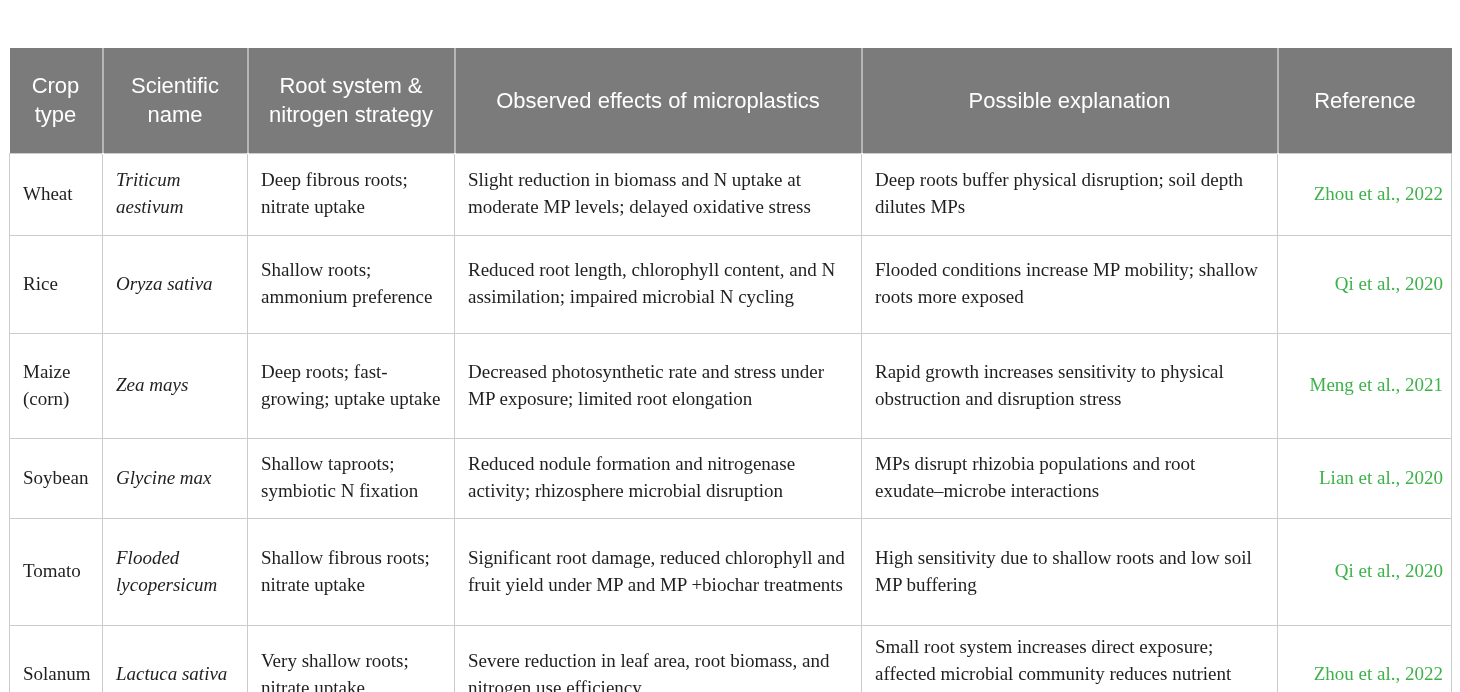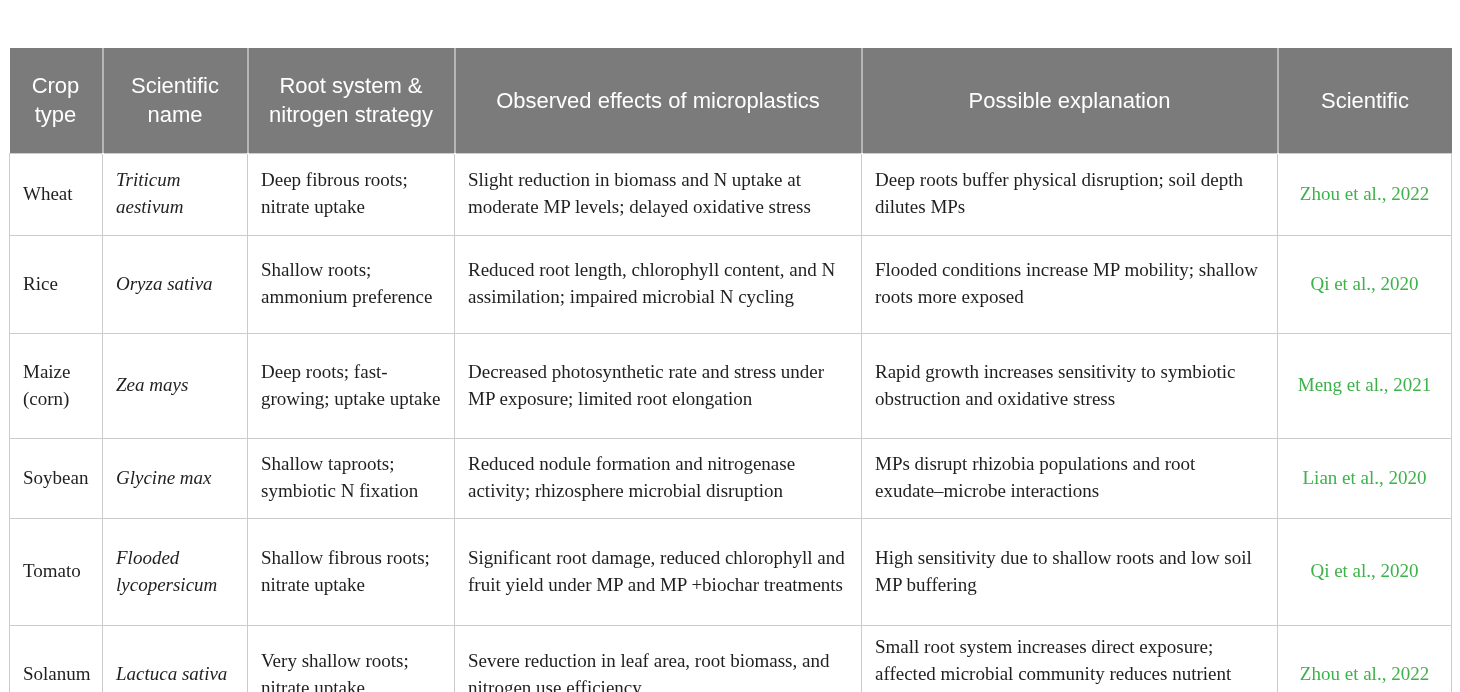--- a/index.html
+++ b/index.html
@@ -45,21 +45,21 @@
     overflow:hidden;
   }
   tbody tr:nth-child(1){height:82px;}
   tbody tr:nth-child(2){height:98px;}
   tbody tr:nth-child(3){height:105px;}
   tbody tr:nth-child(4){height:80px;}
   tbody tr:nth-child(5){height:107px;}
   tbody tr:nth-child(6){height:100px;}
   tbody tr:last-child td{border-bottom:2px solid var(--bottom-border);}
   td.col-scientific_name{font-style:italic;}
-  td.col-reference{text-align:center;padding:6px 8px;}
+  td.col-reference{text-align:right;padding:6px 8px;}
   td.col-reference span{color:var(--reference-green);cursor:pointer;}
 </style>
 </head>
 <body>
 
 <div class="wrap">
   <table>
     <colgroup>
       <col style="width:93px">
       <col style="width:145px">
@@ -68,21 +68,21 @@
       <col style="width:416px">
       <col style="width:174px">
     </colgroup>
     <thead>
       <tr>
           <th>Crop type</th>
           <th>Scientific name</th>
           <th>Root system &amp; nitrogen strategy</th>
           <th>Observed effects of microplastics</th>
           <th>Possible explanation</th>
-          <th>Scientific</th>
+          <th>Reference</th>
         </tr>
     </thead>
     <tbody>
         <tr>
           <td class="col-crop">Wheat</td>
           <td class="col-scientific_name">Triticum aestivum</td>
           <td class="col-root_system">Deep fibrous roots; nitrate uptake</td>
           <td class="col-observed_effects">Slight reduction in biomass and N uptake at moderate MP levels; delayed oxidative stress</td>
           <td class="col-explanation">Deep roots buffer physical disruption; soil depth dilutes MPs</td>
           <td class="col-reference"><span>Zhou et al., 2022</span></td>
@@ -93,21 +93,21 @@
           <td class="col-root_system">Shallow roots; ammonium preference</td>
           <td class="col-observed_effects">Reduced root length, chlorophyll content, and N assimilation; impaired microbial N cycling</td>
           <td class="col-explanation">Flooded conditions increase MP mobility; shallow roots more exposed</td>
           <td class="col-reference"><span>Qi et al., 2020</span></td>
         </tr>
         <tr>
           <td class="col-crop">Maize (corn)</td>
           <td class="col-scientific_name">Zea mays</td>
           <td class="col-root_system">Deep roots; fast-growing; uptake uptake</td>
           <td class="col-observed_effects">Decreased photosynthetic rate and stress under MP exposure; limited root elongation</td>
-          <td class="col-explanation">Rapid growth increases sensitivity to symbiotic obstruction and oxidative stress</td>
+          <td class="col-explanation">Rapid growth increases sensitivity to physical obstruction and disruption stress</td>
           <td class="col-reference"><span>Meng et al., 2021</span></td>
         </tr>
         <tr>
           <td class="col-crop">Soybean</td>
           <td class="col-scientific_name">Glycine max</td>
           <td class="col-root_system">Shallow taproots; symbiotic N fixation</td>
           <td class="col-observed_effects">Reduced nodule formation and nitrogenase activity; rhizosphere microbial disruption</td>
           <td class="col-explanation">MPs disrupt rhizobia populations and root exudate–microbe interactions</td>
           <td class="col-reference"><span>Lian et al., 2020</span></td>
         </tr>

